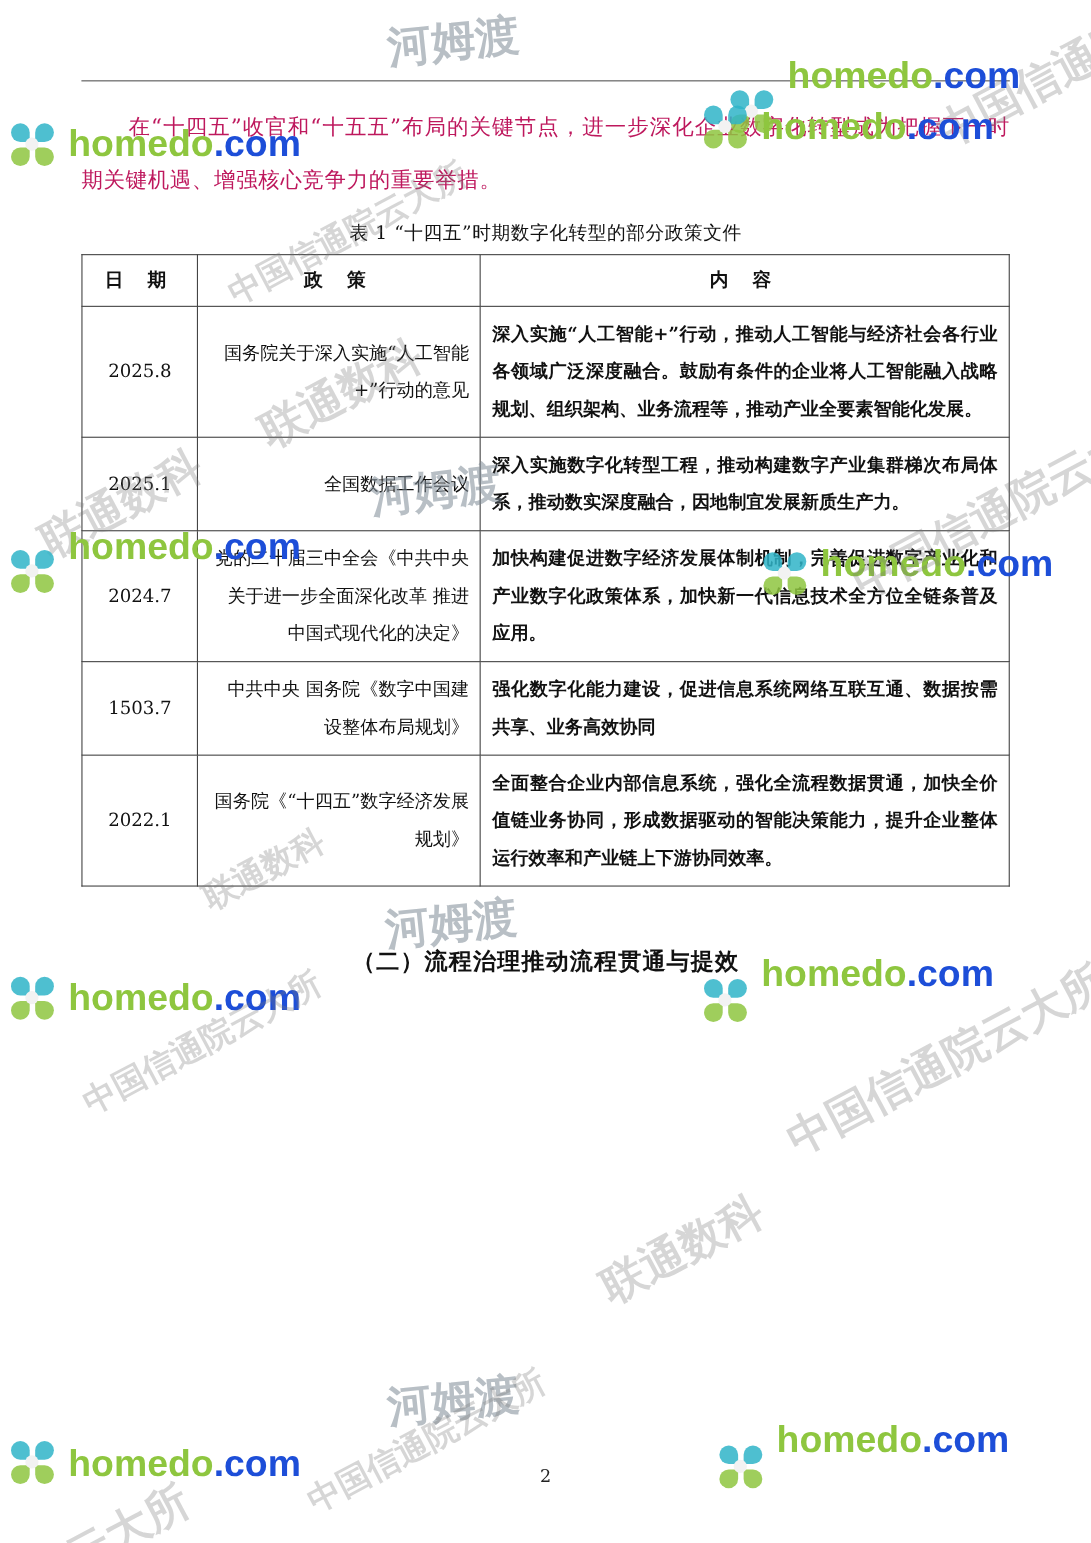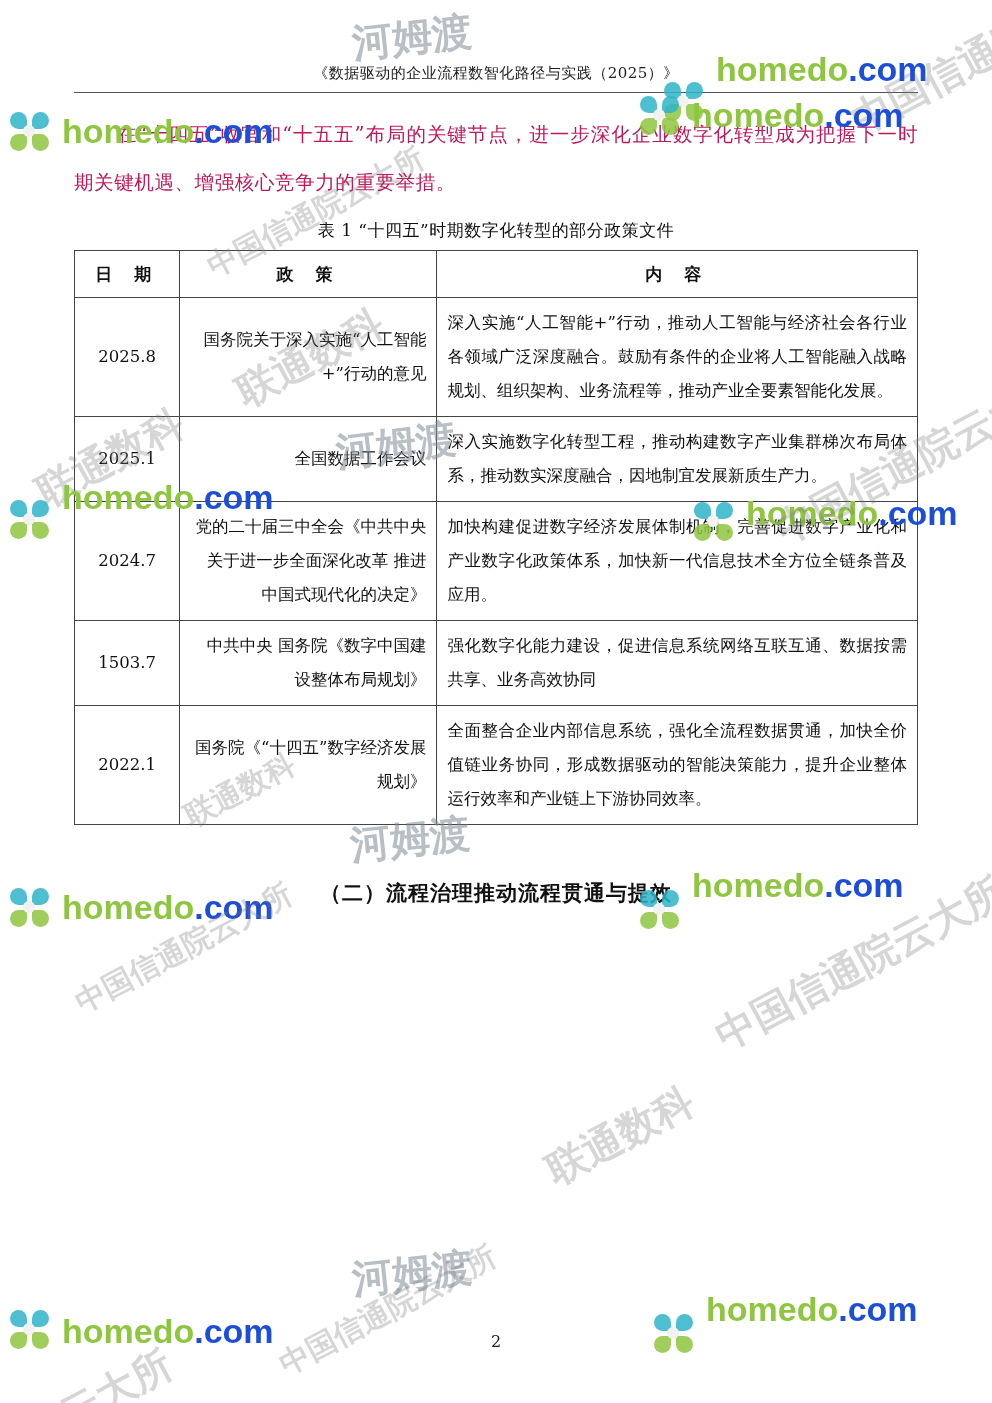--- a/index.html
+++ b/index.html
@@ -141,20 +141,21 @@
   td.date {
     text-align: center;
     font-family: "DejaVu Serif", "Liberation Serif", serif;
     font-size: 17px;
   }
   td.policy-cell {
     text-align: right;
   }
   td.content-cell {
     text-align: justify;
+    font-weight: bold;
   }
   h2.section {
     font-size: 21px;
     text-align: center;
     margin: 54px 0 0 0;
     letter-spacing: 1px;
     font-weight: bold;
     color: #111;
   }
   .after-section {
@@ -280,21 +281,20 @@
       <i></i>
     </div>
   <div class="wm wm-homedo" style="left:706px; top:1290px;"><span>homedo</span><span class="dotcom">.com</span></div>
 
   <div class="wm wm-cn" style="left:56px; top:1362px;">云大所</div>
 </div>
 
 <div class="page">
 
   <div class="header">
-    <div>《数据驱动的企业流程数智化路径与实践（2025）》</div>
     <hr class="header-rule">
   </div>
 
   <div class="body-text">
     <span class="indent">在“十四五”收官和“十五五”布局的关键节点，进一步深化企业数字化转型成为把握下一时期关键机遇、增强核心竞争力的重要举措。</span>
   </div>
 
   <div class="table-caption">表 1 “十四五”时期数字化转型的部分政策文件</div>
 
   <table class="policy">

